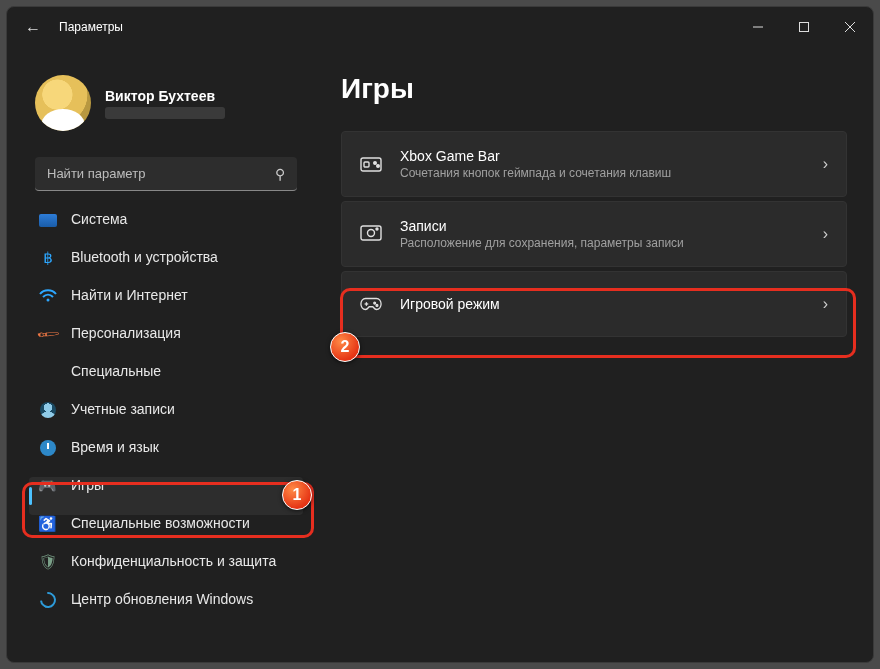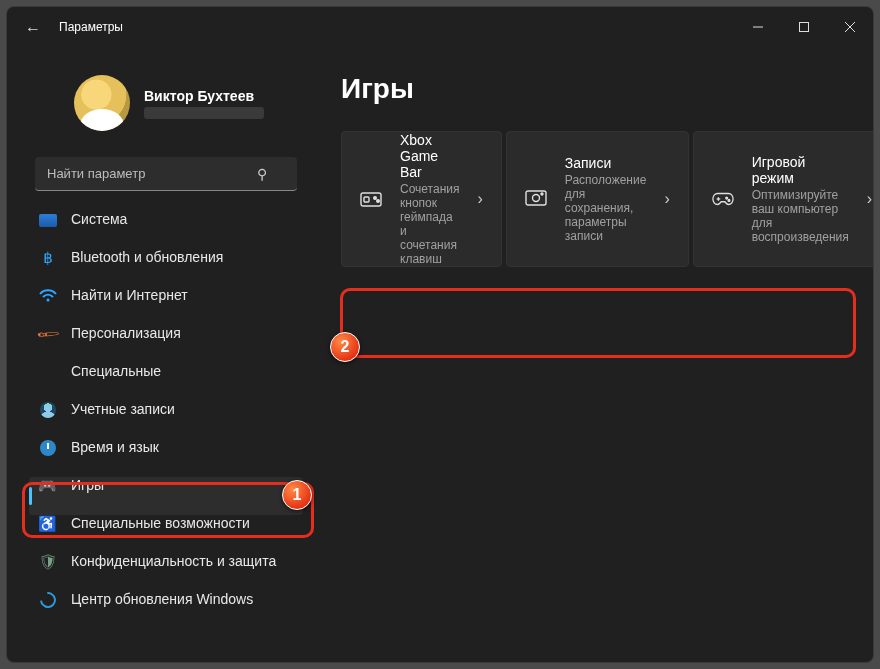--- a/index.html
+++ b/index.html
@@ -28,38 +28,38 @@
   .wc { width: 46px; height: 32px; display:flex; align-items:center; justify-content:center; color:#ddd; cursor:pointer; font-size:12px;}
   .wc svg { display:block; }
   .body {
     display: flex; height: calc(100% - 40px);
   }
   .sidebar {
     width: 306px; padding: 0 10px 0 22px;
     display:flex; flex-direction: column;
     overflow: hidden;
   }
-  .profile { display:flex; align-items:center; gap:14px; margin: 28px 0 26px 6px; justify-content: center; }
+  .profile { display:flex; align-items:center; gap:14px; margin: 28px 0 26px 6px; }
   .avatar {
     width: 56px; height:56px; border-radius:50%;
     background: radial-gradient(circle at 40% 35%, #f7d77a 0 30%, #e6c05a 31% 60%, #b89840 61% 100%);
     position:relative; overflow:hidden;
   }
   .avatar::after{
     content:""; position:absolute; left:10%; bottom:-20%; width:80%; height:60%;
     background:#ffffff; border-radius:50% 50% 0 0;
   }
   .username { font-size:14px; font-weight:600; }
   .useremail {
     font-size:12px; color:transparent;
     background:linear-gradient(#3a3a3a,#3a3a3a);
     border-radius:3px; width:120px; height:12px; margin-top:3px;
   }
   .search {
-    display:flex; align-items:center; 
+    display:flex; align-items:center; justify-content:space-between;
     background:#2d2d2d; border-radius:4px;
     border-bottom:1px solid #888;
     height:34px; padding:0 12px; margin:0 6px 20px 6px;
     color:#ccc; font-size:13px;gap:10px;
   }
   .search input{
     background:transparent; border:none; outline:none; color:#fff;
     font-size:13px; width: 200px;
   }
   .search input::placeholder{ color:#bdbdbd; }
@@ -95,21 +95,21 @@
      background: radial-gradient(circle,#2d88c8 0 100%); position:relative;}
   .ic-clock::after{content:""; position:absolute; left:7px; top:3px; width:1.5px; height:6px; background:#fff;}
   .ic-game{ color:#bdbdbd; font-size:16px;}
   .ic-access{ color:#4aa0d8; font-size:16px;}
   .ic-shield{ color:#7aa088; font-size:15px;}
   .ic-update{ width:16px; height:16px; border-radius:50%;
      border:2px solid #2d9ad8; border-left-color:transparent; transform:rotate(40deg);}
 
   .main { flex:1; padding: 0 26px 0 28px; overflow-y:auto; }
   .page-title { font-size:28px; font-weight:600; margin:26px 0 26px 0; }
-  .settings-list { display:flex; flex-direction:row; gap:4px; }
+  .settings-list { display:flex; flex-direction:column; gap:4px; }
   .card {
     display:flex; align-items:center; gap:18px;
     background:#2b2b2b; border:1px solid #333;
     border-radius:4px; min-height:66px; padding:0 18px;
     cursor:pointer;
   }
   .card .cic { width:22px; display:flex; align-items:center; justify-content:center; color:#e0e0e0; font-size:18px;}
   .card .ct { flex:1; }
   .card .ct .t1 { font-size:14px; color:#fff; }
   .card .ct .t2 { font-size:12px; color:#a0a0a0; margin-top:2px;}
@@ -179,21 +179,21 @@
 
       <ul class="nav">
         <li>
           <span class="ic">
               <span class="ic-monitor"></span>
             </span>
           <span>Система</span>
         </li>
         <li>
           <span class="ic ic-bt">฿</span>
-          <span>Bluetooth и обновления</span>
+          <span>Bluetooth и устройства</span>
         </li>
         <li>
           <span class="ic">
             <svg class="ic-wifi" width="18" height="14" viewBox="0 0 18 14">
                 <path d="M1 5 C5 0 13 0 17 5" stroke="#2da7ff" stroke-width="2" fill="none"></path>
                 <path d="M4 8 C7 5 11 5 14 8" stroke="#2da7ff" stroke-width="2" fill="none"></path>
                 <circle cx="9" cy="11" r="1.5" fill="#2da7ff"></circle>
               </svg>
           </span>
           <span>Найти и Интернет</span>
@@ -284,21 +284,20 @@
             <svg width="24" height="16" viewBox="0 0 24 16" fill="none" stroke="#e0e0e0" stroke-width="1.4">
                 <path d="M6 2 h12 c3 0 5 3 5 6 s-2 6-5 6 c-2 0-3-2-4-3 h-4 c-1 1-2 3-4 3 c-3 0-5-3-5-6 s2-6 5-6 z"></path>
                 <line x1="7" y1="6" x2="7" y2="10"></line>
                 <line x1="5" y1="8" x2="9" y2="8"></line>
                 <circle cx="16" cy="7" r="1" fill="#e0e0e0"></circle>
                 <circle cx="18.5" cy="9.5" r="1" fill="#e0e0e0"></circle>
               </svg>
           </span>
           <div class="ct">
             <div class="t1">Игровой режим</div>
-            <div class="t2">Оптимизируйте ваш компьютер для воспроизведения</div>
           </div>
           <span class="chev">›</span>
         </div>
       </div>
     </div>
   </div>
 </div>
 
 <div id="anno1" class="anno"></div>
 <div id="anno2" class="anno"></div>

